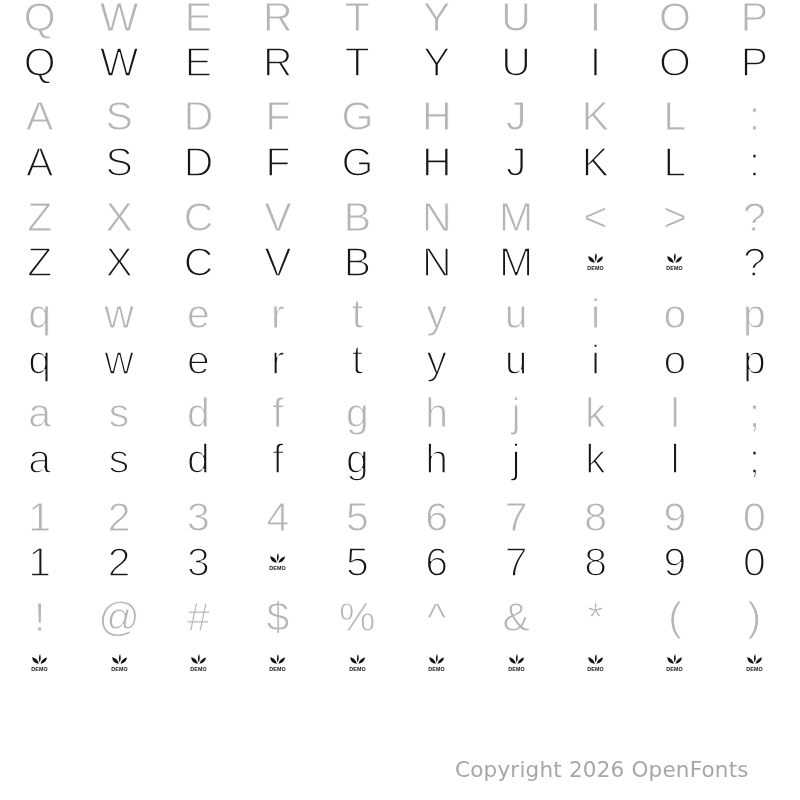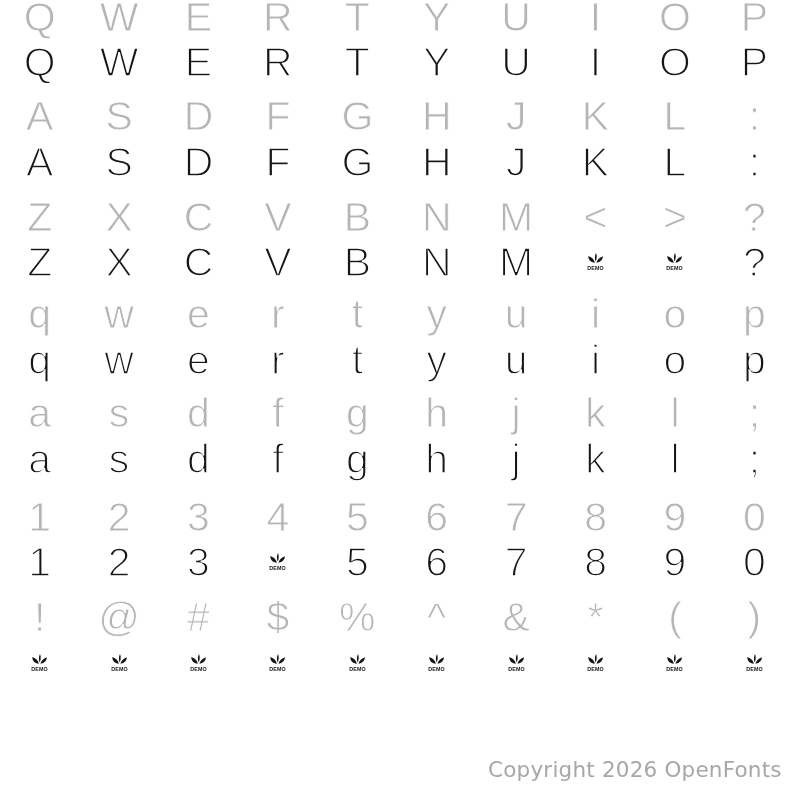--- a/index.html
+++ b/index.html
@@ -65,21 +65,21 @@
   .demo-petal{fill:#141414;}
   .demo-label{
     font-family:"Liberation Sans",sans-serif;
     font-weight:700;
     font-size:5.6px;
     letter-spacing:0.15px;
     fill:#141414;
   }
   .footer{
     position:absolute;
-    left:488px;top:757px;
+    left:455px;top:757px;
     font-family:"DejaVu Sans",sans-serif;
     font-size:21.5px;
     letter-spacing:0.2px;
     color:var(--footer);
     white-space:nowrap;
   }
 </style>
 </head>
 <body>
 

